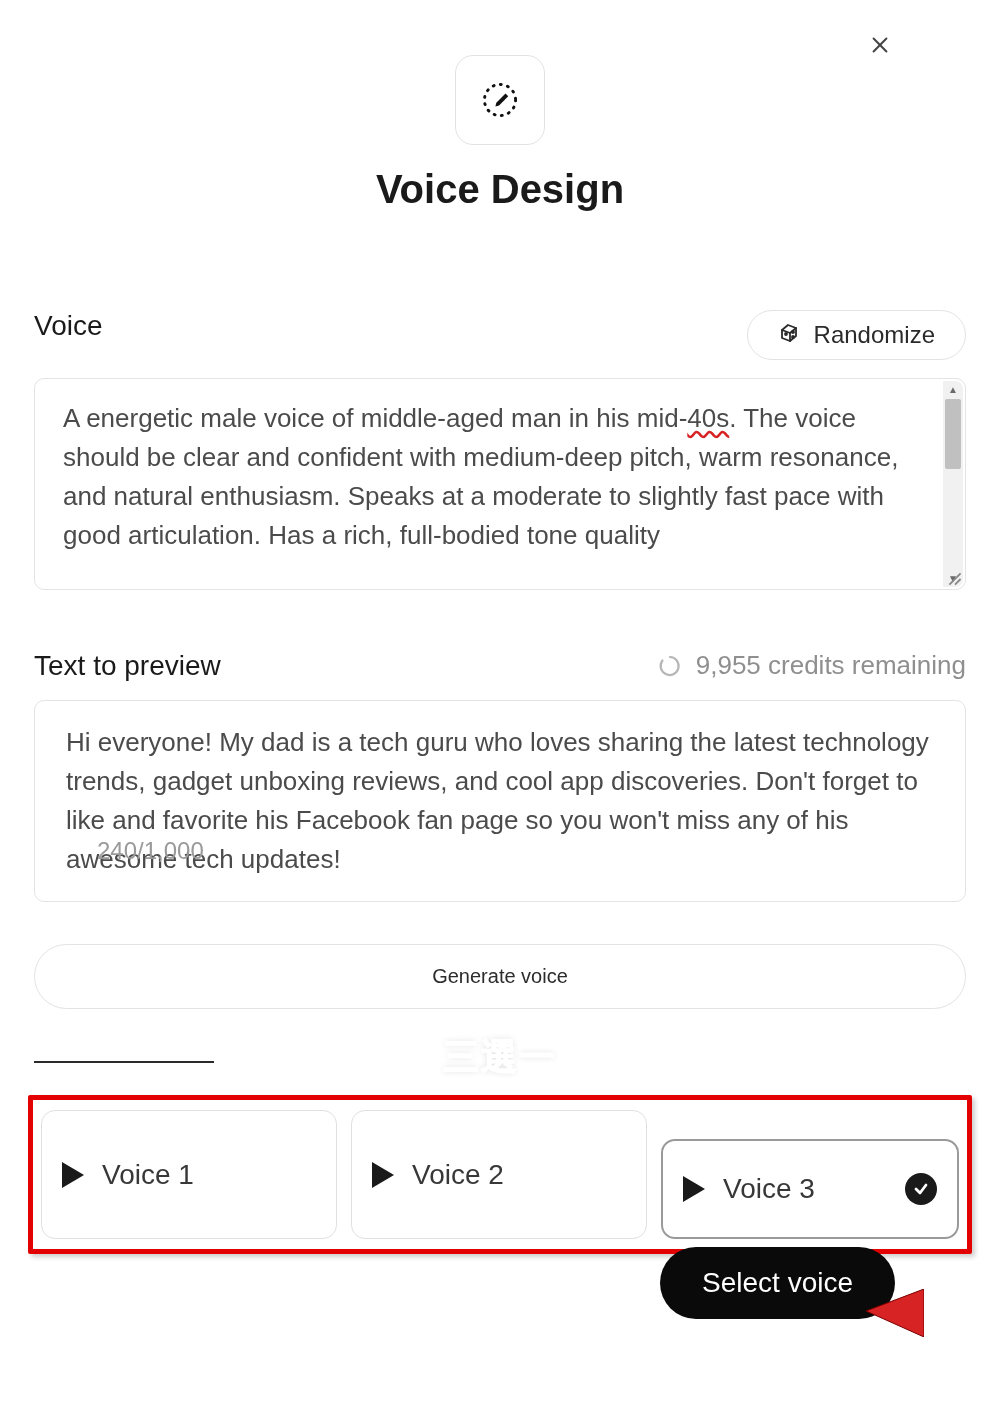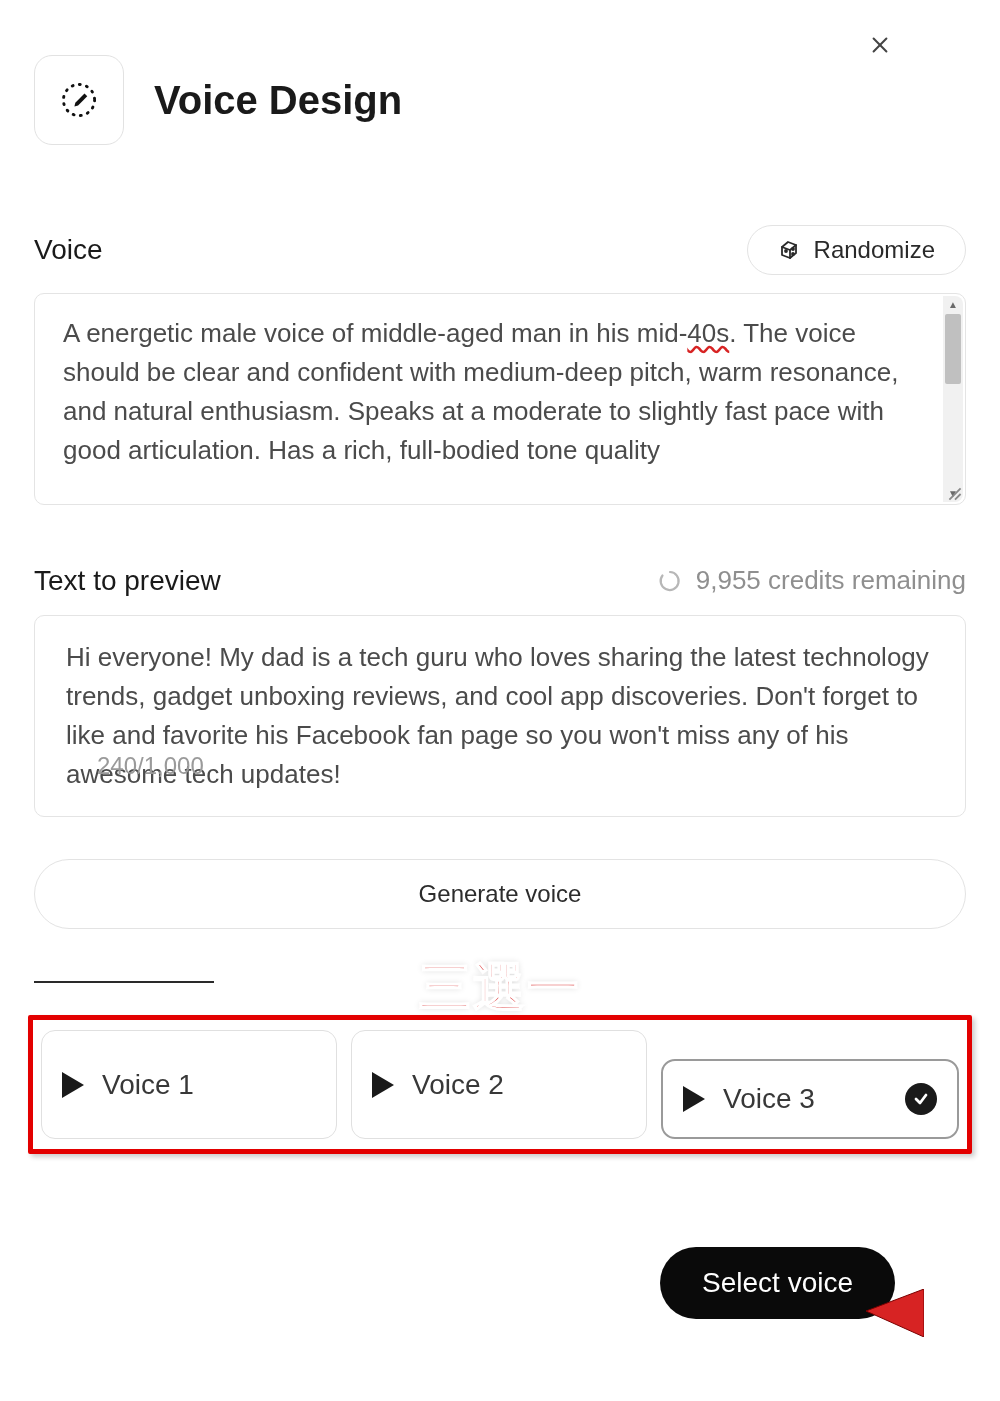--- a/index.html
+++ b/index.html
@@ -21,22 +21,23 @@
       align-items: center;
       justify-content: center;
       cursor: pointer;
       color: #444;
     }
     .close-btn svg { width: 22px; height: 22px; }
 
     .header {
       display: flex;
       align-items: center;
-      gap: 30px;
+      gap: 22px;
       padding: 55px 34px 0 34px;
+      flex-direction: column;
     }
     .header-icon {
       width: 90px;
       height: 90px;
       border: 1.5px solid #e2e2e2;
       border-radius: 18px;
       display: flex;
       align-items: center;
       justify-content: center;
       background: #fff;
@@ -57,30 +58,30 @@
       margin-top: 80px;
       margin-bottom: 18px;
     }
     .prompt-label {
       font-size: 28px;
       font-weight: 500;
       color: #1a1a1a;
     }
     .randomize-btn {
       display: flex;
-      align-items: center;
       gap: 12px;
       border: 1.5px solid #e3e3e3;
       border-radius: 999px;
       padding: 10px 30px;
       font-size: 24px;
       font-weight: 500;
       color: #2a2a2a;
       background: #fff;
       cursor: pointer;
+      margin-top: 18px;
     }
     .randomize-btn svg { width: 24px; height: 24px; }
 
     .textarea-wrap {
       position: relative;
       border: 1.5px solid #e4e4e4;
       border-radius: 10px;
       background: #fff;
     }
     .textarea {
@@ -173,21 +174,21 @@
       font-weight: 500;
     }
 
     .generate-btn {
       margin-top: 42px;
       width: 100%;
       border: 1.5px solid #e3e3e3;
       border-radius: 999px;
       background: #fff;
       padding: 20px 0;
-      font-size: 24px;
+      font-size: 20px;
       font-weight: 500;
       color: #2c2c2c;
       cursor: pointer;
     }
 
     .divider-row {
       position: relative;
       margin-top: 24px;
       height: 56px;
     }
@@ -197,21 +198,21 @@
       top: 28px;
       width: 180px;
       height: 2px;
       background: #2a2a2a;
     }
     .annotation {
       position: absolute;
       left: 50%;
       top: 0;
       transform: translateX(-50%);
-      font-size: 52px;
+      font-size: 36px;
       font-weight: 800;
       color: #d72323;
       -webkit-text-stroke: 1.5px #fff;
       text-shadow: 0 0 6px rgba(0,0,0,0.15);
       letter-spacing: 2px;
     }
 
     .voices-box {
       margin: 6px 28px 0 28px;
       border: 5px solid #e30000;
@@ -222,21 +223,21 @@
       gap: 14px;
     }
     .voice-card {
       flex: 1 1 0;
       border: 1.5px solid #e0e0e0;
       border-radius: 14px;
       background: #fff;
       display: flex;
       align-items: center;
       gap: 18px;
-      padding: 22px 20px;
+      padding: 32px 20px;
       font-size: 28px;
       font-weight: 500;
       color: #383838;
       cursor: pointer;
       position: relative;
     }
     .voice-card.selected { border: 2px solid #9a9a9a; margin-top: 29px; }
     .play-icon {
       width: 0;
       height: 0;

